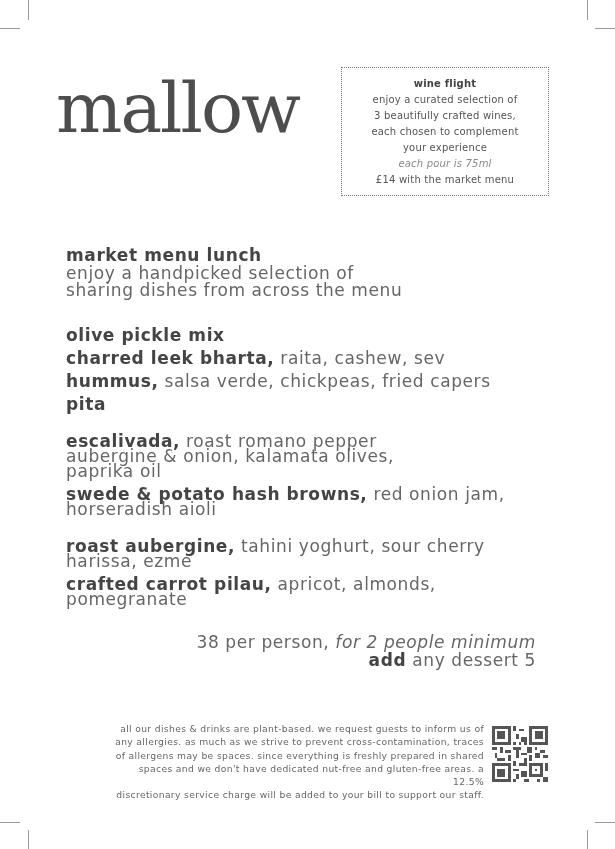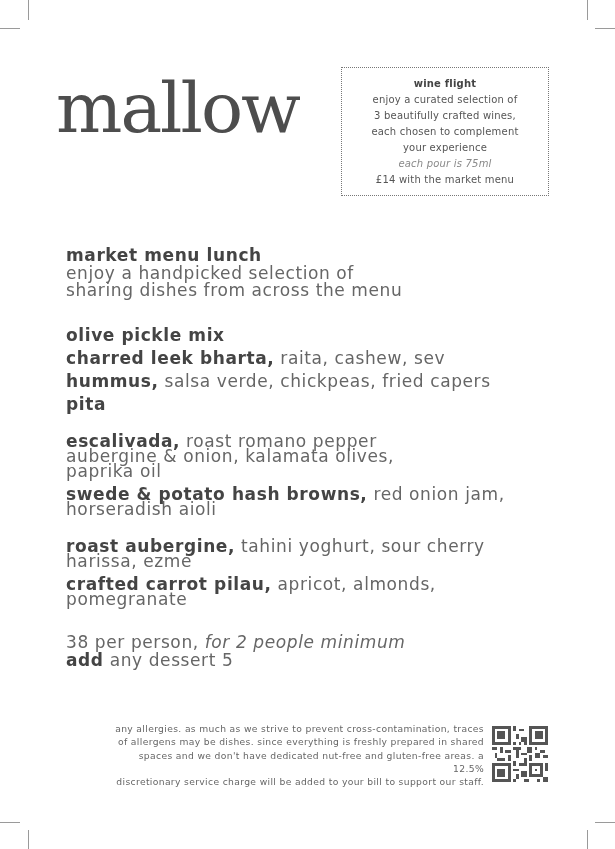--- a/index.html
+++ b/index.html
@@ -13,21 +13,21 @@
               font-size:10px; line-height:16px; letter-spacing:0.2px; padding-top:8px; color:#555; }
   .wine-box .title { font-weight:bold; color:#444; }
   .wine-box .italic { font-style:italic; color:#888; }
   .menu { position:absolute; left:66px; top:247px; width:470px; font-size:17px; letter-spacing:0.6px; color:#666; }
   .menu .heading { font-weight:bold; color:#444; line-height:16px; }
   .menu .intro { line-height:17px; margin-top:2px; }
   .group { margin-top:23px; }
   .group.first { margin-top:24px; }
   .item { line-height:15px; margin-bottom:8px; }
   .item b { color:#444; font-weight:bold; }
-  .price { margin-top:26px; line-height:18px; }
+  .price { margin-top:26px; line-height:18px;text-align:right; }
   .price i { color:#666; }
   .price b { color:#444; }
   .footnote { position:absolute; left:110px; top:722px; width:374px; font-size:9.2px; line-height:13.3px;
               text-align:right; color:#666; letter-spacing:0.35px; }
   .qr { position:absolute; left:492px; top:726px; width:56px; height:56px; }
 </style>
 </head>
 <body>
 
 <div class="crop" style="left:28px;top:0;width:1px;height:20px;"></div>
@@ -79,22 +79,23 @@
     <div class="item"><b>crafted carrot pilau,</b><span> apricot, almonds, pomegranate</span></div>
   </div>
 
   <div class="price">
     <div><span>38 per person, </span><i>for 2 people minimum</i></div>
     <div><b>add</b><span> any dessert 5</span></div>
   </div>
 </div>
 
 <div class="footnote">
+  <div>all our dishes &amp; drinks are plant-based. we request guests to inform us of</div>
   <div>any allergies. as much as we strive to prevent cross-contamination, traces</div>
-  <div>of allergens may be dishes. since everything is freshly prepared in shared</div>
+  <div>of allergens may be spaces. since everything is freshly prepared in shared</div>
   <div>spaces and we don't have dedicated nut-free and gluten-free areas. a 12.5%</div>
   <div>discretionary service charge will be added to your bill to support our staff.</div>
 </div>
 
 <div class="qr">
   <svg viewBox="0 0 21 21" width="56" height="56" shape-rendering="crispEdges">
     <g fill="#555">
       <rect x="0" y="0" width="7" height="7"></rect>
         <rect x="1" y="1" width="5" height="5" fill="#fff"></rect>
         <rect x="2" y="2" width="3" height="3"></rect>

